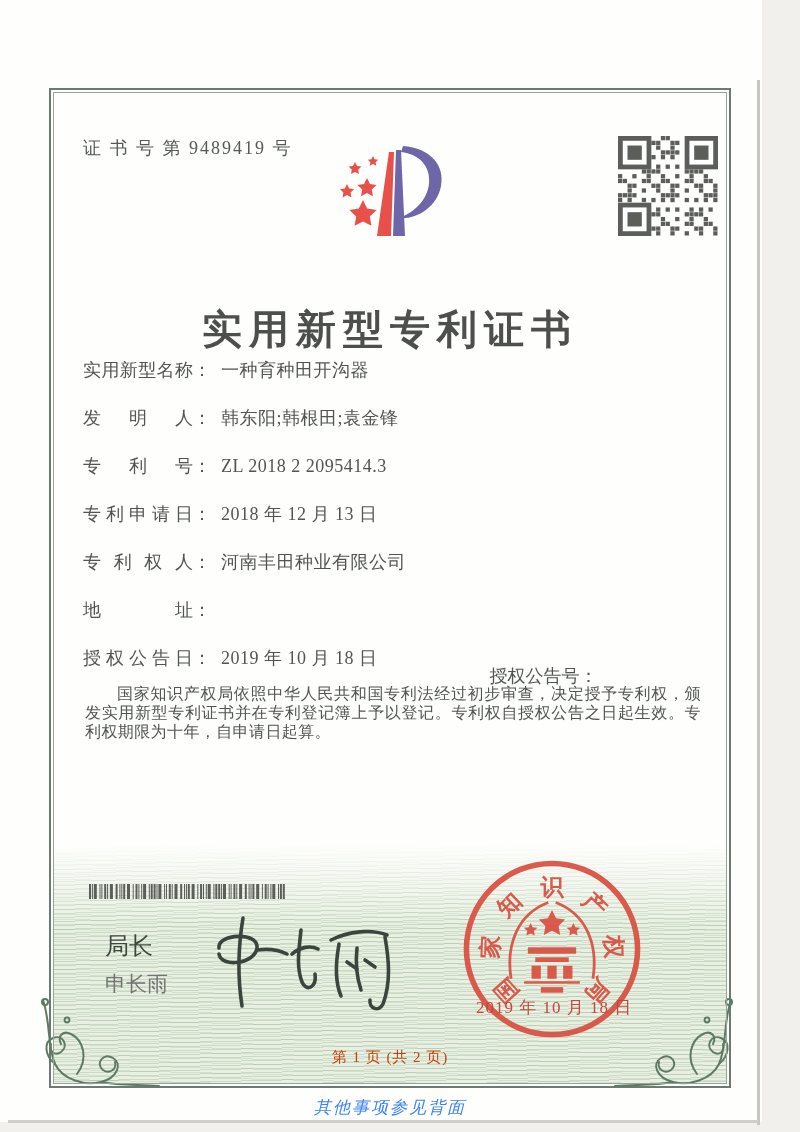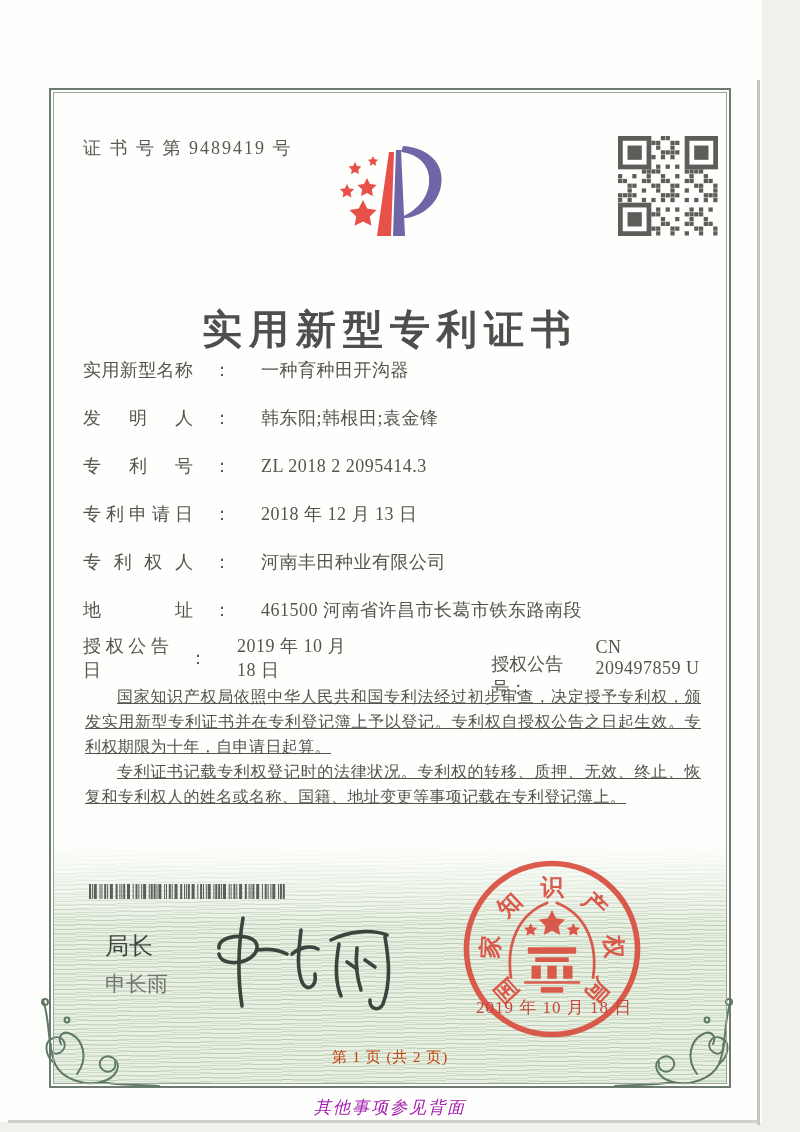--- a/index.html
+++ b/index.html
@@ -25,28 +25,28 @@
   .cert-no { position:absolute; left:32px; top:46px; font-size:18px; color:#5458534;
              color:#555a54; letter-spacing:2px; }
 
   .logo { position:absolute; left:282px; top:50px; width:118px; height:102px; }
   .qr { position:absolute; left:567px; top:46px; width:100px; height:100px; }
 
   .title { position:absolute; left:0; top:172px; width:100%; text-align:center;
            font-size:40px; font-weight:600; color:#4c4f4b; letter-spacing:7px;margin-top:40px; }
 
   .fields { position:absolute; left:32px; top:256px; width:618px; font-size:18px; color:#51554f; }
-  .field-row { height:48px; display:flex; align-items:center;gap:20px; }
+  .field-row { height:48px; display:flex; align-items:center; }
   .f-label { display:inline-block; width:110px; text-align:justify; text-align-last:justify; }
   .f-colon { margin-right:10px; }
   .f-label2 { display:inline-block; margin-left:112px;margin-top:36px; }
   .f-val { letter-spacing:0.5px; }
 
   .body-text { position:absolute; left:34px; top:594px; width:616px;
-               font-size:16px; line-height:25px; color:#51554f; text-align:justify;text-decoration:underline; }
+               font-size:16px; line-height:19px; color:#51554f; text-align:justify; }
   .body-text p { text-indent:2em; margin:0; letter-spacing:0.4px; }
 
   .barcode { position:absolute; left:37px; top:794px; width:200px; height:15px; }
 
   .sign-title { position:absolute; left:54px; top:840px; font-size:24px; color:#3f463f;
                 font-family:"Liberation Sans","DejaVu Sans",sans-serif; }
   .sign-name  { position:absolute; left:54px; top:880px; font-size:21px; color:#737373;
                 font-family:"Liberation Sans","DejaVu Sans",sans-serif; }
   .signature-svg { position:absolute; left:148px; top:818px; width:215px; height:112px; }
 
@@ -57,21 +57,21 @@
                font-size:17px; color:#c6453a; letter-spacing:1px; }
 
   .page-num { position:absolute; left:0; top:958px; width:100%; text-align:center;
               font-size:15px; color:#c2410c; letter-spacing:1px; }
 
   .flourish { position:absolute; width:128px; height:96px; }
   .flourish.fl-left  { left:-14px; bottom:-4px; }
   .flourish.fl-right { right:-8px; bottom:-4px; transform:scaleX(-1); }
 
   .back-note { position:absolute; left:40px; top:1096px; width:700px; text-align:center;
-               font-size:17px; color:#a21caf; letter-spacing:2px; font-style:italic; }
+               font-size:17px; color:#3b82f6; letter-spacing:2px; font-style:italic; }
 </style>
 </head>
 <body>
 
 <div class="page">
   <div class="frame">
 
     <div class="guilloche"></div>
 
     <svg class="flourish fl-left" viewBox="0 0 128 96">
@@ -264,34 +264,31 @@
         <span class="f-val">2018 年 12 月 13 日</span>
       </div>
       <div class="field-row">
         <span class="f-label">专利权人</span>
           <span class="f-colon">：</span>
         <span class="f-val">河南丰田种业有限公司</span>
       </div>
       <div class="field-row">
         <span class="f-label">地址</span>
           <span class="f-colon">：</span>
-        <span class="f-val">461500 河南省许昌市长葛市铁东路南段</span>
       </div>
       <div class="field-row">
         <span class="f-label">授权公告日</span>
           <span class="f-colon">：</span>
         <span class="f-val">2019 年 10 月 18 日</span>
         <span class="f-label2"><span>授权公告号</span><span>：</span></span>
-        <span class="f-val">CN 209497859 U</span>
       </div>
     </div>
 
     <div class="body-text">
       <p>国家知识产权局依照中华人民共和国专利法经过初步审查，决定授予专利权，颁发实用新型专利证书并在专利登记簿上予以登记。专利权自授权公告之日起生效。专利权期限为十年，自申请日起算。</p>
-      <p>专利证书记载专利权登记时的法律状况。专利权的转移、质押、无效、终止、恢复和专利权人的姓名或名称、国籍、地址变更等事项记载在专利登记簿上。</p>
     </div>
 
     <svg class="barcode" viewBox="0 0 200 15" preserveAspectRatio="none">
       <g id="barcode-bars" fill="#5c5e5a">
           <rect x="1" y="0" width="2" height="15"></rect>
           <rect x="3.9" y="0" width="1" height="15"></rect>
           <rect x="5.8" y="0" width="3" height="15"></rect>
           <rect x="11.5" y="0" width="1" height="15"></rect>
           <rect x="13.4" y="0" width="1" height="15"></rect>
           <rect x="16.2" y="0" width="2" height="15"></rect>

